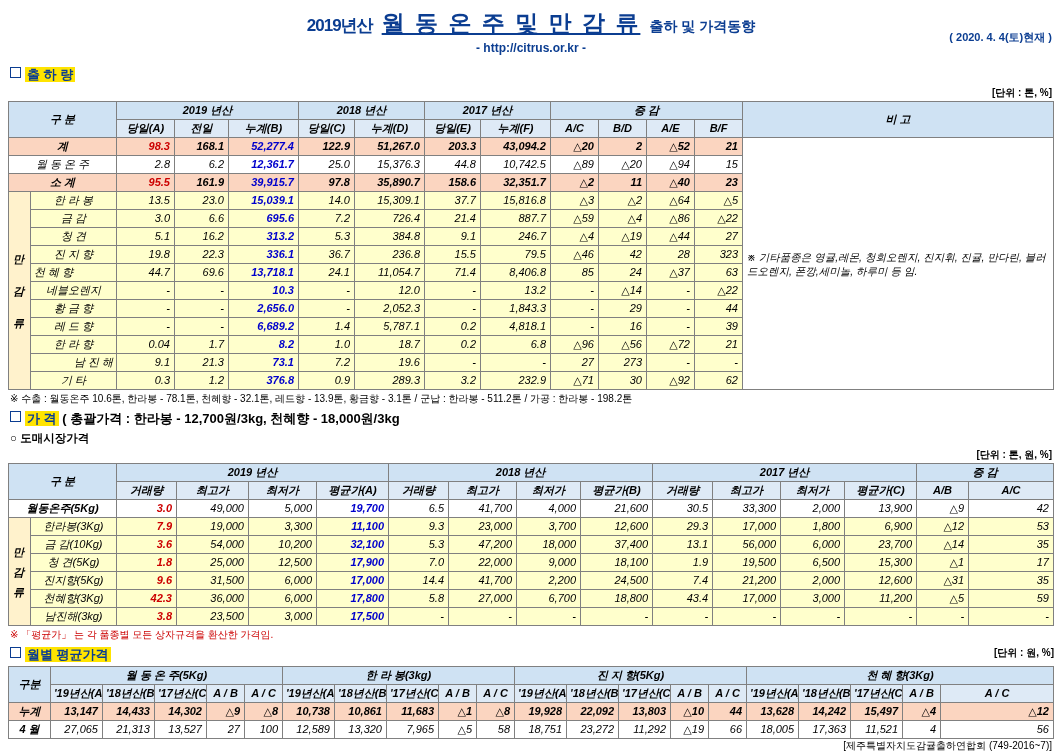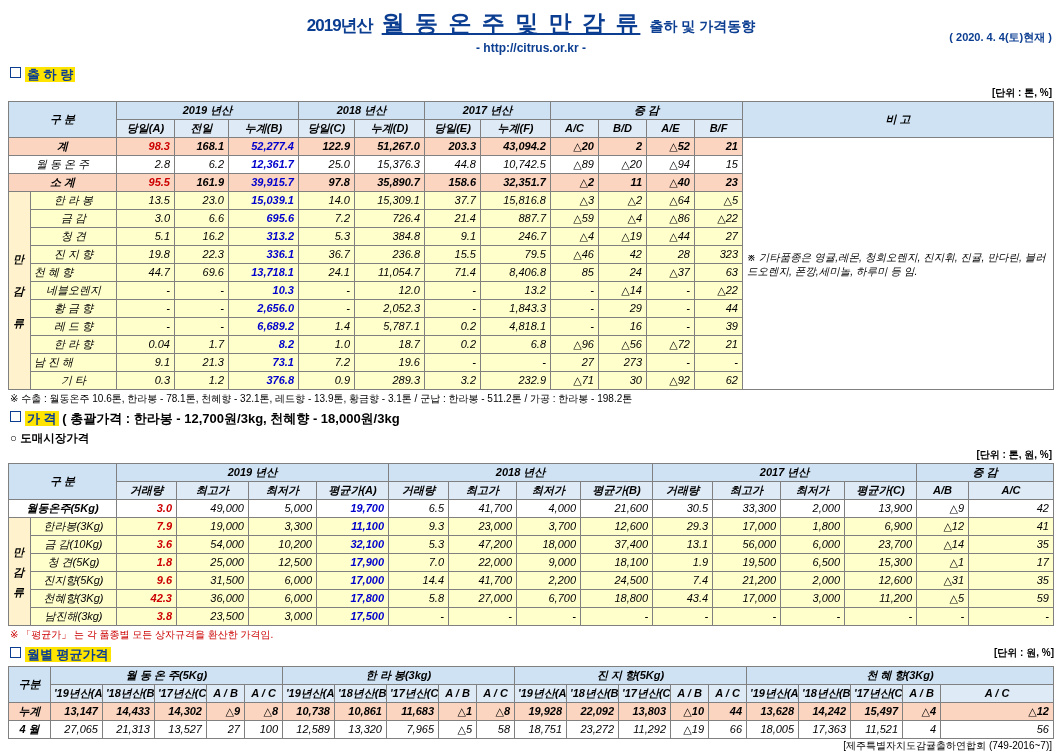--- a/index.html
+++ b/index.html
@@ -276,21 +276,21 @@
             <td class="row-y num">1.0</td>
             <td class="row-y num">18.7</td>
             <td class="row-y num">0.2</td>
             <td class="row-y num">6.8</td>
             <td class="row-y num">△96</td>
             <td class="row-y num">△56</td>
             <td class="row-y num">△72</td>
             <td class="row-y num">21</td>
           </tr>
           <tr>
-            <td class="row-y" style="text-align: left;">남 진 해</td>
+            <td class="row-y" style="text-align: right;">남 진 해</td>
             <td class="row-y num">9.1</td>
             <td class="row-y num">21.3</td>
             <td class="row-y num blue bold">73.1</td>
             <td class="row-y num">7.2</td>
             <td class="row-y num">19.6</td>
             <td class="row-y num">-</td>
             <td class="row-y num">-</td>
             <td class="row-y num">27</td>
             <td class="row-y num">273</td>
             <td class="row-y num">-</td>
@@ -394,21 +394,21 @@
             <td class="row-y num blue bold">11,100</td>
             <td class="row-y num">9.3</td>
             <td class="row-y num">23,000</td>
             <td class="row-y num">3,700</td>
             <td class="row-y num">12,600</td>
             <td class="row-y num">29.3</td>
             <td class="row-y num">17,000</td>
             <td class="row-y num">1,800</td>
             <td class="row-y num">6,900</td>
             <td class="row-y num">△12</td>
-            <td class="row-y num">41</td>
+            <td class="row-y num">53</td>
           </tr>
           <tr>
             <td class="row-y">금  감(10Kg)</td>
             <td class="row-y num red bold">3.6</td>
             <td class="row-y num">54,000</td>
             <td class="row-y num">10,200</td>
             <td class="row-y num blue bold">32,100</td>
             <td class="row-y num">5.3</td>
             <td class="row-y num">47,200</td>
             <td class="row-y num">18,000</td>

